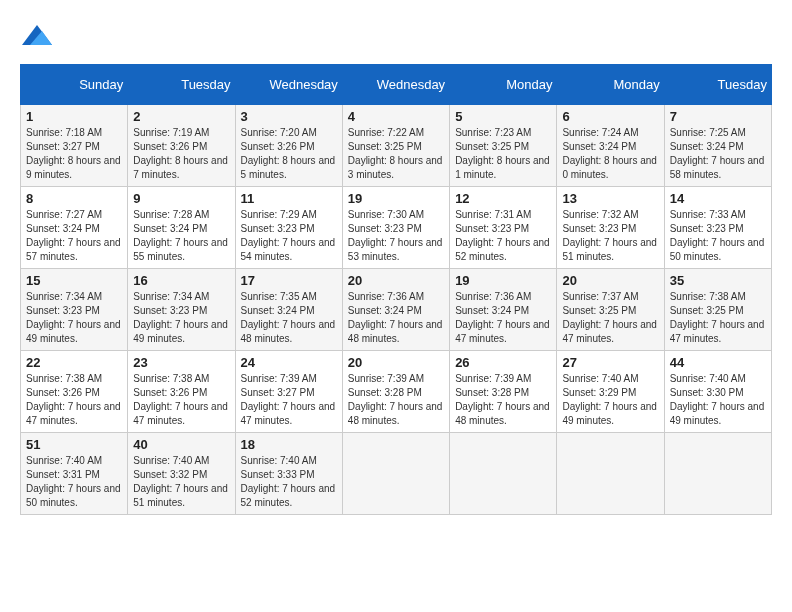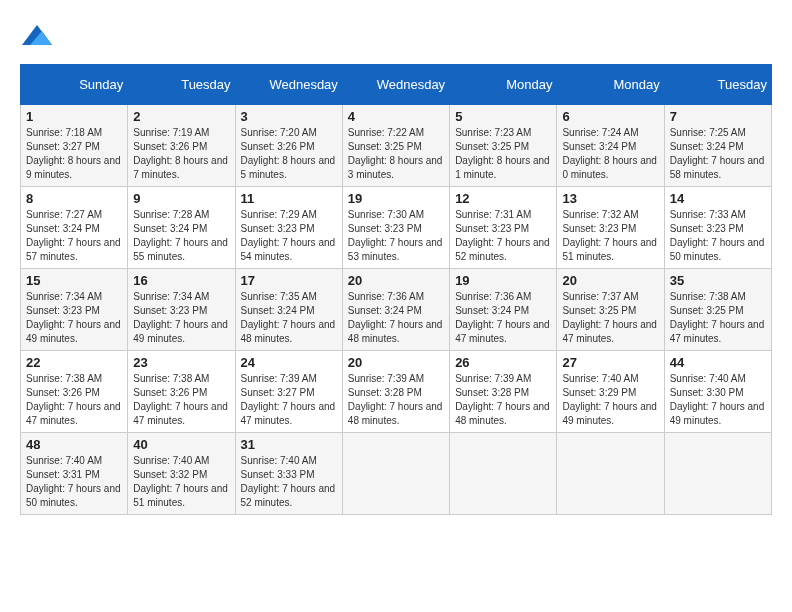--- a/index.html
+++ b/index.html
@@ -237,29 +237,29 @@
           <span class="day-number">27</span>
           <div class="day-info">Sunrise: 7:40 AM<br>Sunset: 3:29 PM<br>Daylight: 7 hours and 49 minutes.</div>
         </td>
         <td>
           <span class="day-number">44</span>
           <div class="day-info">Sunrise: 7:40 AM<br>Sunset: 3:30 PM<br>Daylight: 7 hours and 49 minutes.</div>
         </td>
       </tr>
       <tr>
         <td>
-          <span class="day-number">48</span>
+          <span class="day-number">51</span>
           <div class="day-info">Sunrise: 7:40 AM<br>Sunset: 3:31 PM<br>Daylight: 7 hours and 50 minutes.</div>
         </td>
         <td>
           <span class="day-number">40</span>
           <div class="day-info">Sunrise: 7:40 AM<br>Sunset: 3:32 PM<br>Daylight: 7 hours and 51 minutes.</div>
         </td>
         <td>
-          <span class="day-number">31</span>
+          <span class="day-number">18</span>
           <div class="day-info">Sunrise: 7:40 AM<br>Sunset: 3:33 PM<br>Daylight: 7 hours and 52 minutes.</div>
         </td>
         <td class="empty-cell"></td>
         <td class="empty-cell"></td>
         <td class="empty-cell"></td>
         <td class="empty-cell"></td>
       </tr>
     </tbody>
 </table>
 

